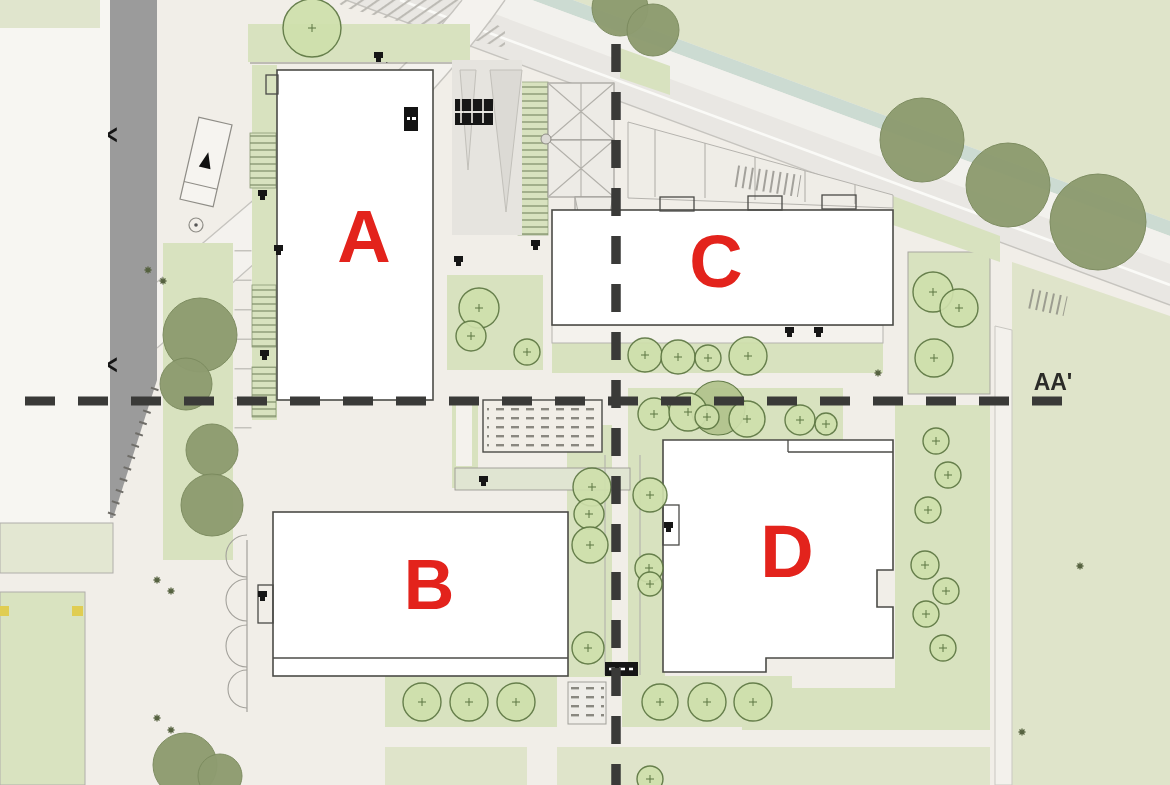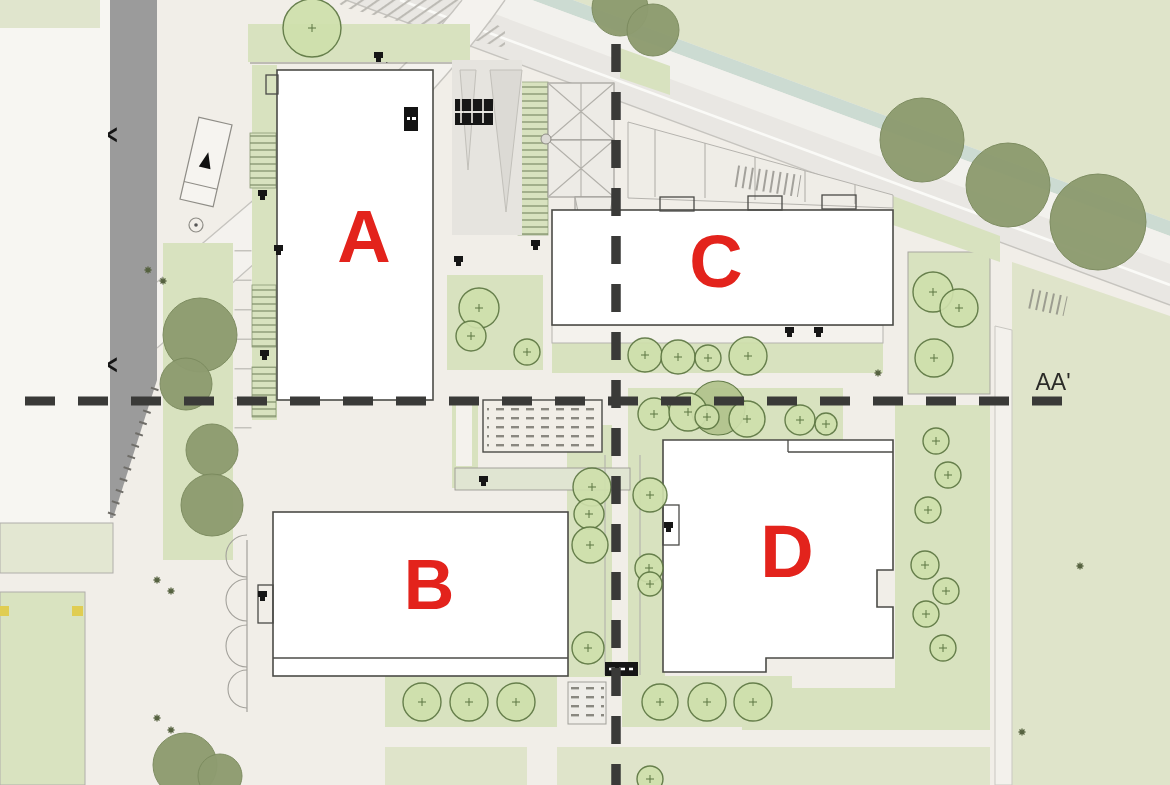--- a/index.html
+++ b/index.html
@@ -10,21 +10,21 @@
   }
   .stage svg{position:absolute;left:0;top:0;}
   .bldg-label{
     position:absolute;transform:translate(-50%,-54%);
     color:var(--c-label-red,#e3231c);font-weight:bold;line-height:1;
     font-size:74px;letter-spacing:0;user-select:none;
   }
   .bldg-label.size-b{font-size:70px;}
   .section-label{
     position:absolute;transform:translate(-50%,-50%);
-    color:#2b2b28;font-weight:normal;font-size:23px;line-height:1;
+    color:#2b2b28;font-weight:bold;font-size:23px;line-height:1;
   }
   .chevron{
     position:absolute;color:#141414;font-weight:bold;font-size:22px;line-height:1;
     transform:scale(0.8,1.25);
   }
   
   .f-paper{fill:var(--c-paper,#f1eee8)}
   .f-field{fill:var(--c-field,#dfe4ca)}
   .f-strip{fill:var(--c-strip,#d9e3c0)}
   .f-sage{fill:var(--c-sage,#ccdbd2)}

